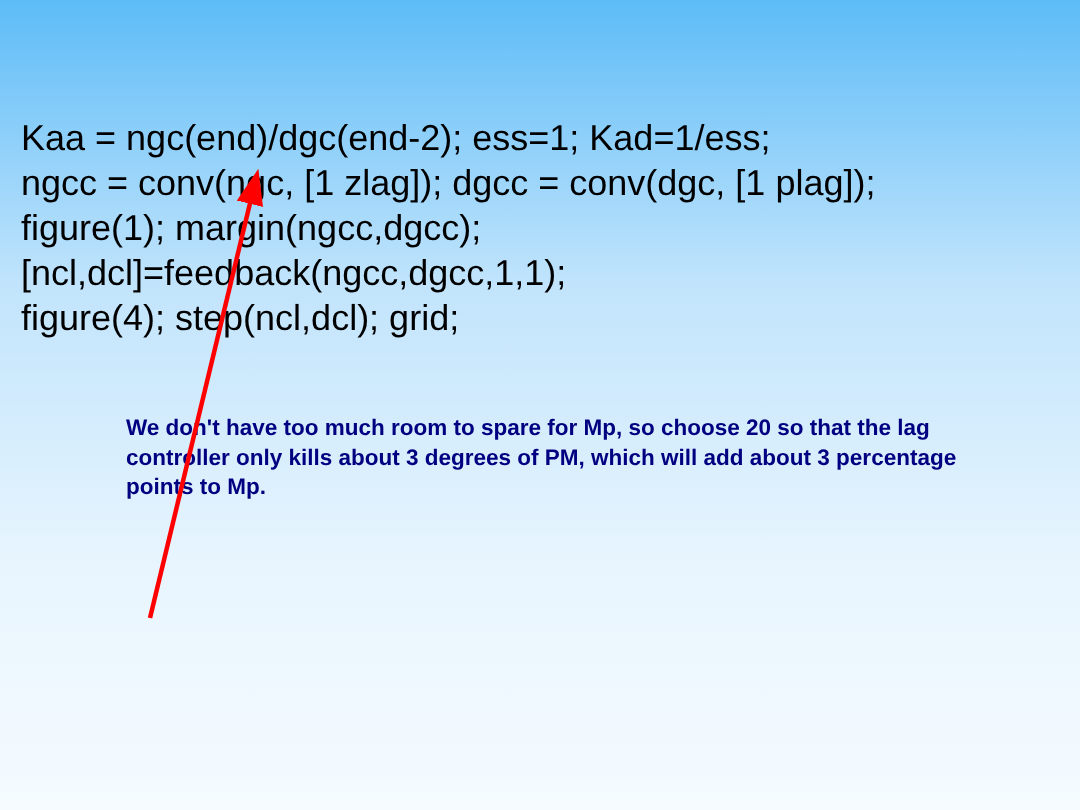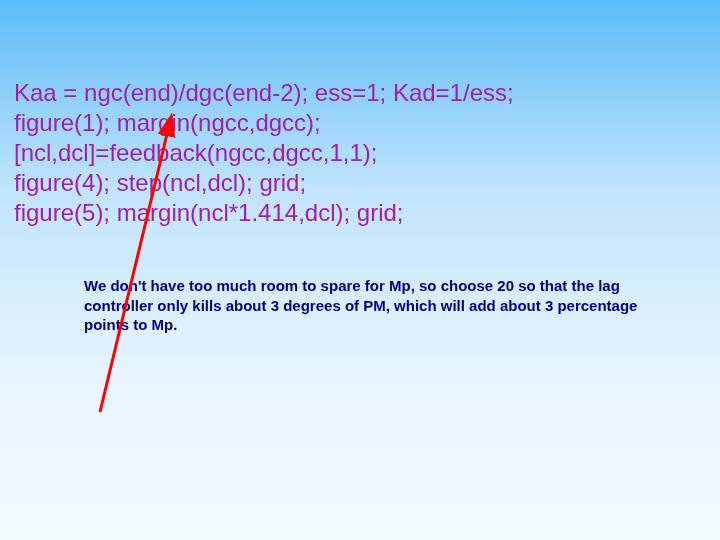--- a/index.html
+++ b/index.html
@@ -15,21 +15,21 @@
     box-sizing: border-box;
     position: relative;
   }
   .content {
     position: absolute;
     left: 14px;
     top: 78px;
     width: 692px;
   }
   .codeblock {
-    color: #a21caf;
+    color: #000000;
     font-size: 24px;
     line-height: 1.25;
     font-weight: 400;
     margin-bottom: 48px;
   }
   .note {
     margin-left: 70px;
     margin-right: 40px;
     color: #000080;
     font-weight: 700;
@@ -42,24 +42,24 @@
     top: 0;
     pointer-events: none;
   }
 </style>
 </head>
 <body>
 
 <div class="content">
   <div class="codeblock">
     <div>Kaa = ngc(end)/dgc(end-2); ess=1; Kad=1/ess;</div>
+    <div>ngcc = conv(ngc, [1 zlag]); dgcc = conv(dgc, [1 plag]);</div>
     <div>figure(1);  margin(ngcc,dgcc);</div>
     <div>[ncl,dcl]=feedback(ngcc,dgcc,1,1);</div>
     <div>figure(4); step(ncl,dcl); grid;</div>
-    <div>figure(5); margin(ncl*1.414,dcl); grid;</div>
   </div>
   <div class="note">We don't have too much room to spare for Mp, so choose 20 so that the lag controller only kills about 3 degrees of PM, which will add about 3 percentage points to Mp.</div>
 </div>
 
 <svg class="arrow-svg" width="720" height="540">
   <defs>
     <marker id="ahead" markerWidth="12" markerHeight="12" refX="2" refY="3" orient="auto">
       <path d="M0,0 L0,6 L8,3 z" fill="#ff0000"></path>
     </marker>
   </defs>

